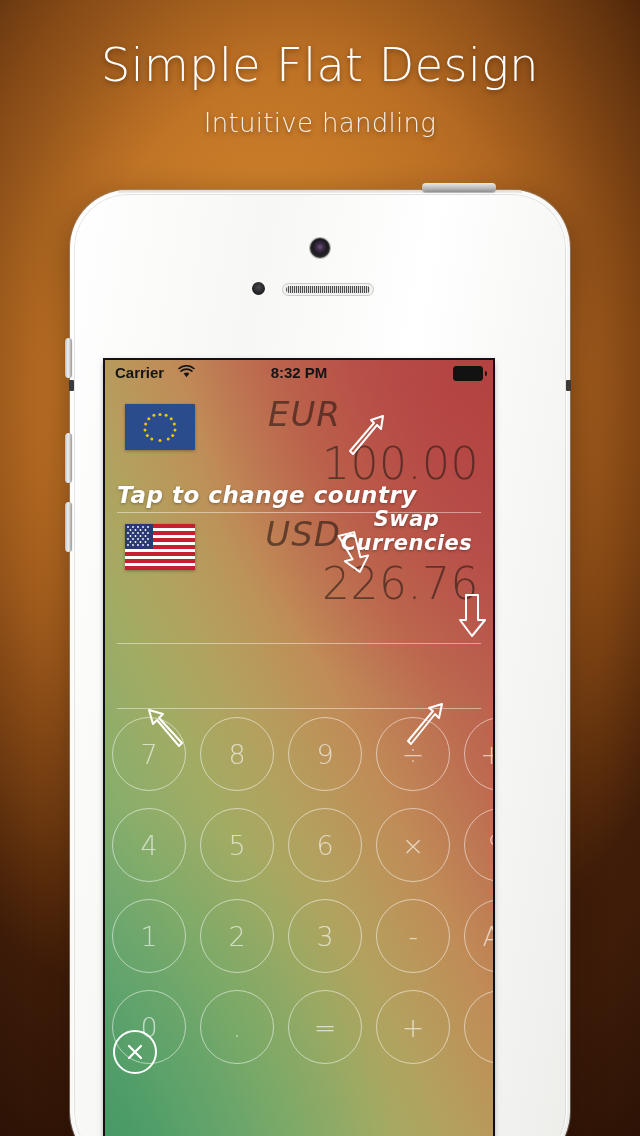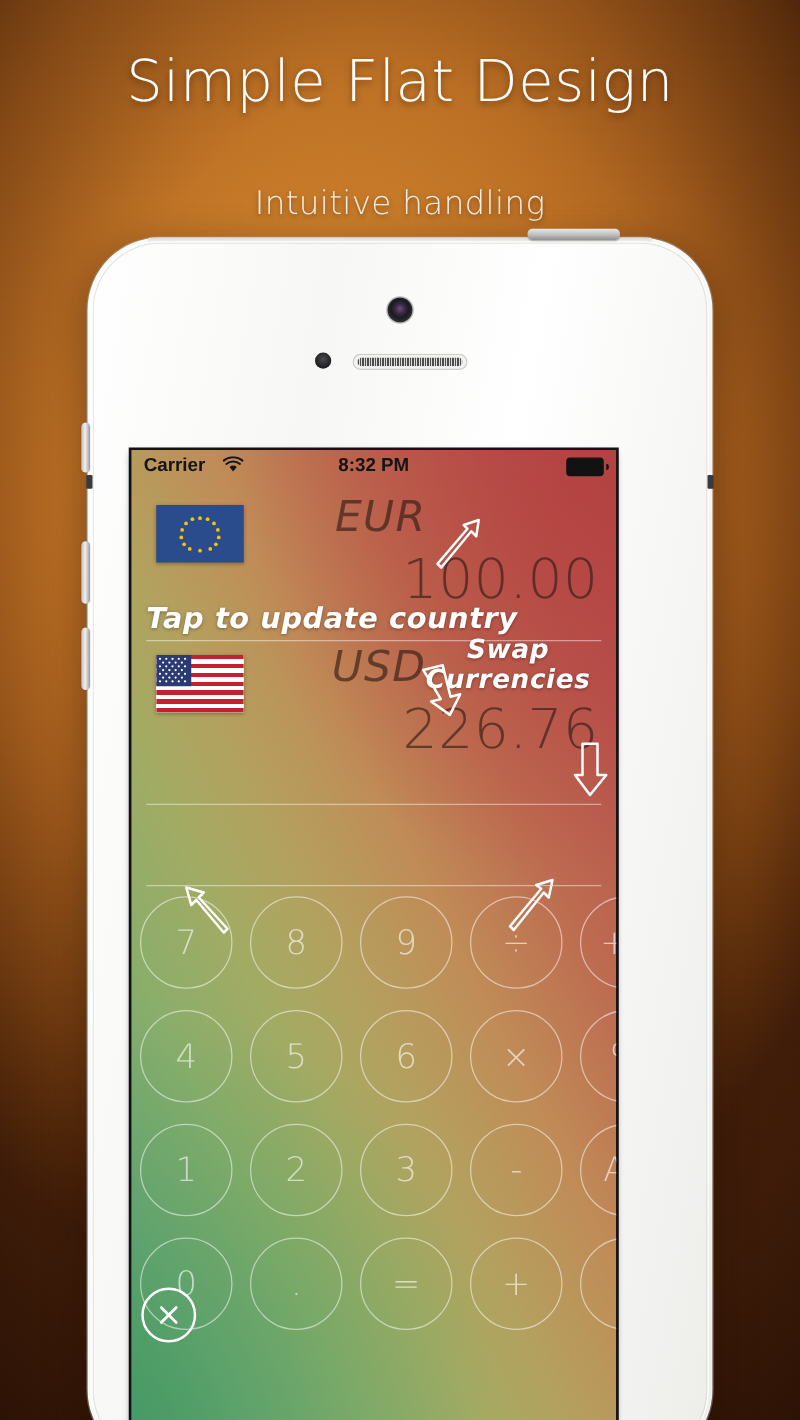--- a/index.html
+++ b/index.html
@@ -72,21 +72,20 @@
     top: 108px;
     left: 0;
     width: 640px;
     text-align: center;
     color: #f4efe9;
     font-size: 26px;
     font-weight: 300;
     letter-spacing: 0.3px;
     text-shadow: 0 2px 4px rgba(60,25,5,0.5);
     font-family: "DejaVu Sans", sans-serif;
-    margin-top: 40px;
   }
 
   
   .phone {
     position: absolute;
     left: 70px;
     top: 190px;
     width: 500px;
     height: 980px;
     border-radius: 58px;
@@ -631,21 +630,21 @@
             <span>=</span>
           </div>
           <div class="key" style="left: 271px; top: 275px;">
             <span>+</span>
           </div>
           <div class="key" style="left: 359px; top: 275px;">
             <span>C</span>
           </div>
         </div>
 
-      <div class="anno anno-tap">Tap to update country</div>
+      <div class="anno anno-tap">Tap to change country</div>
       <div class="anno anno-swap">Swap
 Currencies</div>
 
       <svg class="arrow arr-eur" viewBox="0 0 44 46">
         <path d="M6 42 L30 13 L34 17 L36 4 L24 8 L27 11 L3 39 Z" fill="none" stroke="#ffffff" stroke-width="2" stroke-linejoin="round"></path>
       </svg>
       <svg class="arrow arr-usd" viewBox="0 0 40 48">
         <path d="M6 4 L22 4 L22 30 L30 30 L18 44 L6 30 L14 30 Z" fill="none" stroke="#ffffff" stroke-width="2" stroke-linejoin="round" transform="rotate(-14 20 24)"></path>
       </svg>
       <svg class="arrow arr-usdval" viewBox="0 0 34 48">

